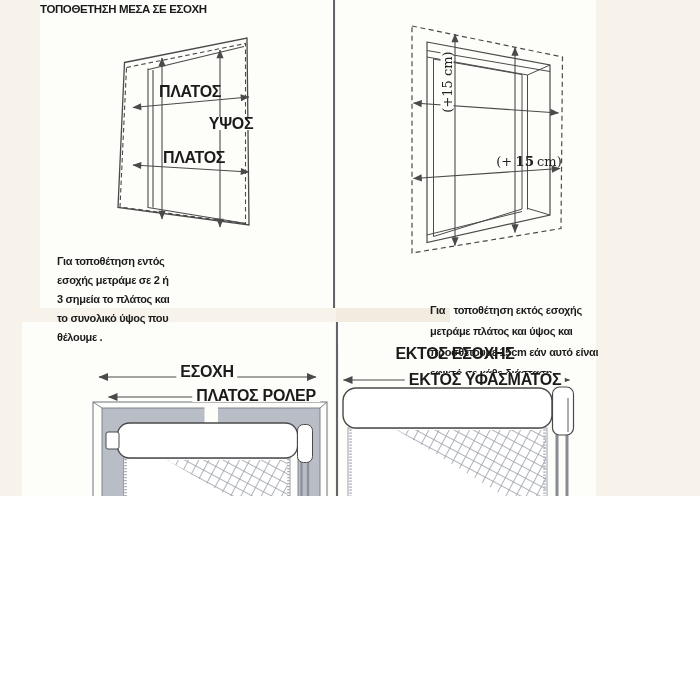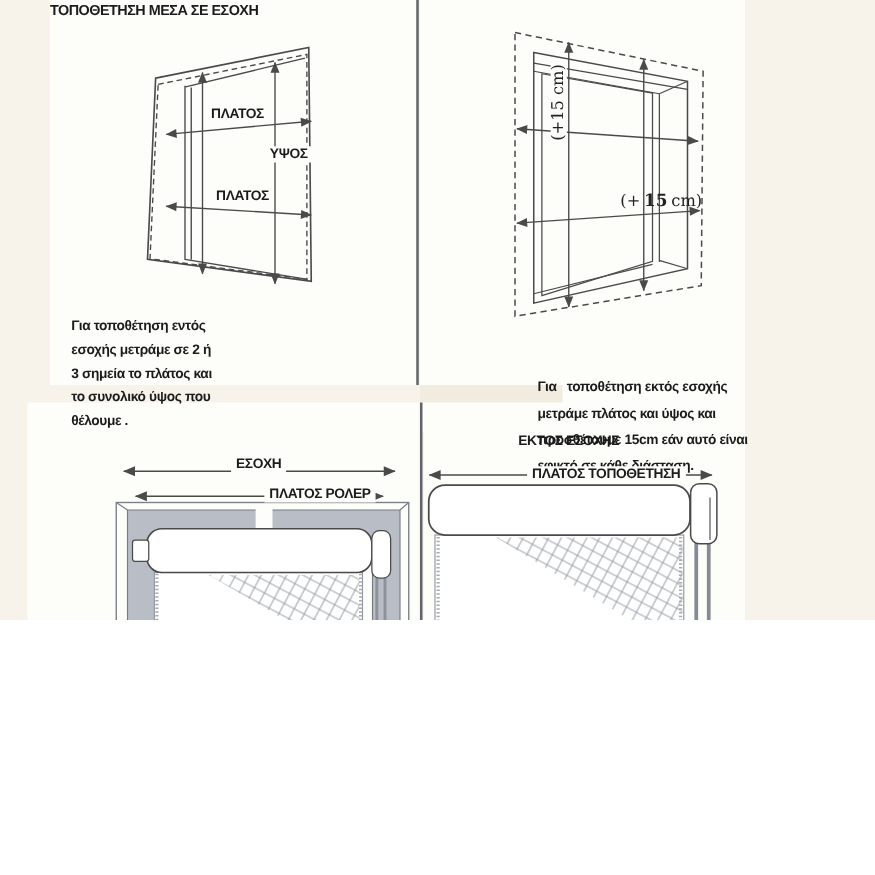--- a/index.html
+++ b/index.html
@@ -2,21 +2,21 @@
 <html><head>
 <meta charset="utf-8">
 <style>
   html,body{margin:0;padding:0;}
   .stage{position:relative;width:700px;height:496px;background:#f7f2ea;overflow:hidden;
          font-family:"Liberation Sans",sans-serif;}
   .panel{position:absolute;background:#fdfdfa;z-index:1;}
   .band{position:absolute;background:#f2ebe0;z-index:2;}
   .divider{position:absolute;width:2px;background:#61656b;z-index:3;}
   .art{position:absolute;left:0;top:0;z-index:3;pointer-events:none;}
-  .lbl{position:absolute;z-index:4;font-weight:700;color:#1b1b1b;font-size:11px;
+  .lbl{position:absolute;z-index:4;font-weight:700;color:#1b1b1b;font-size:16px;
        letter-spacing:-0.3px;white-space:nowrap;line-height:13px;}
   .ctr{transform:translateX(-50%);}
   .wbg{background:#fdfdfa;padding:0 4px;}
   .title{font-size:11.5px;letter-spacing:-0.4px;}
   .desc{white-space:pre;font-size:11px;letter-spacing:-0.3px;}
   .lh19{line-height:19px;}.lh21{line-height:21px;}.lh22{line-height:22px;}
   .serif{font-family:"DejaVu Serif",serif;font-weight:400;font-size:13px;color:#222;
          letter-spacing:0;}
   .rot{transform:translate(-50%,-50%) rotate(-90deg);}
   .bold15{font-weight:700;font-size:13.5px;margin:0 3px;}
@@ -125,15 +125,15 @@
   <div class="lbl serif ctr" style="left:529px;top:155px;"><span>(+</span><span class="bold15">15</span><span>cm)</span></div>
   <div class="lbl desc lh21" style="left:430px;top:262px;margin-top:38px;">Για   τοποθέτηση εκτός εσοχής
 μετράμε πλάτος και ύψος και
 προσθέτουμε 15cm εάν αυτό είναι
 εφικτό σε κάθε διάσταση.</div>
 
   <div class="lbl ctr wbg" style="left:207px;top:365px;text-align:right;">ΕΣΟΧΗ</div>
   <div class="lbl ctr wbg" style="left:223px;top:389px;margin-left:33px;">ΠΛΑΤΟΣ ΡΟΛΕΡ</div>
 
   <div class="lbl ctr" style="left:455px;top:347px;">ΕΚΤΟΣ ΕΣΟΧΗΣ</div>
-  <div class="lbl ctr wbg" style="left:485px;top:373px;">ΠΛΑΤΟΣ ΤΟΠΟΘΕΤΗΣΗ</div>
+  <div class="lbl ctr wbg" style="left:485px;top:373px;">ΕΚΤΟΣ ΥΦΑΣΜΑΤΟΣ</div>
 
 </div>
 
 </body></html>

